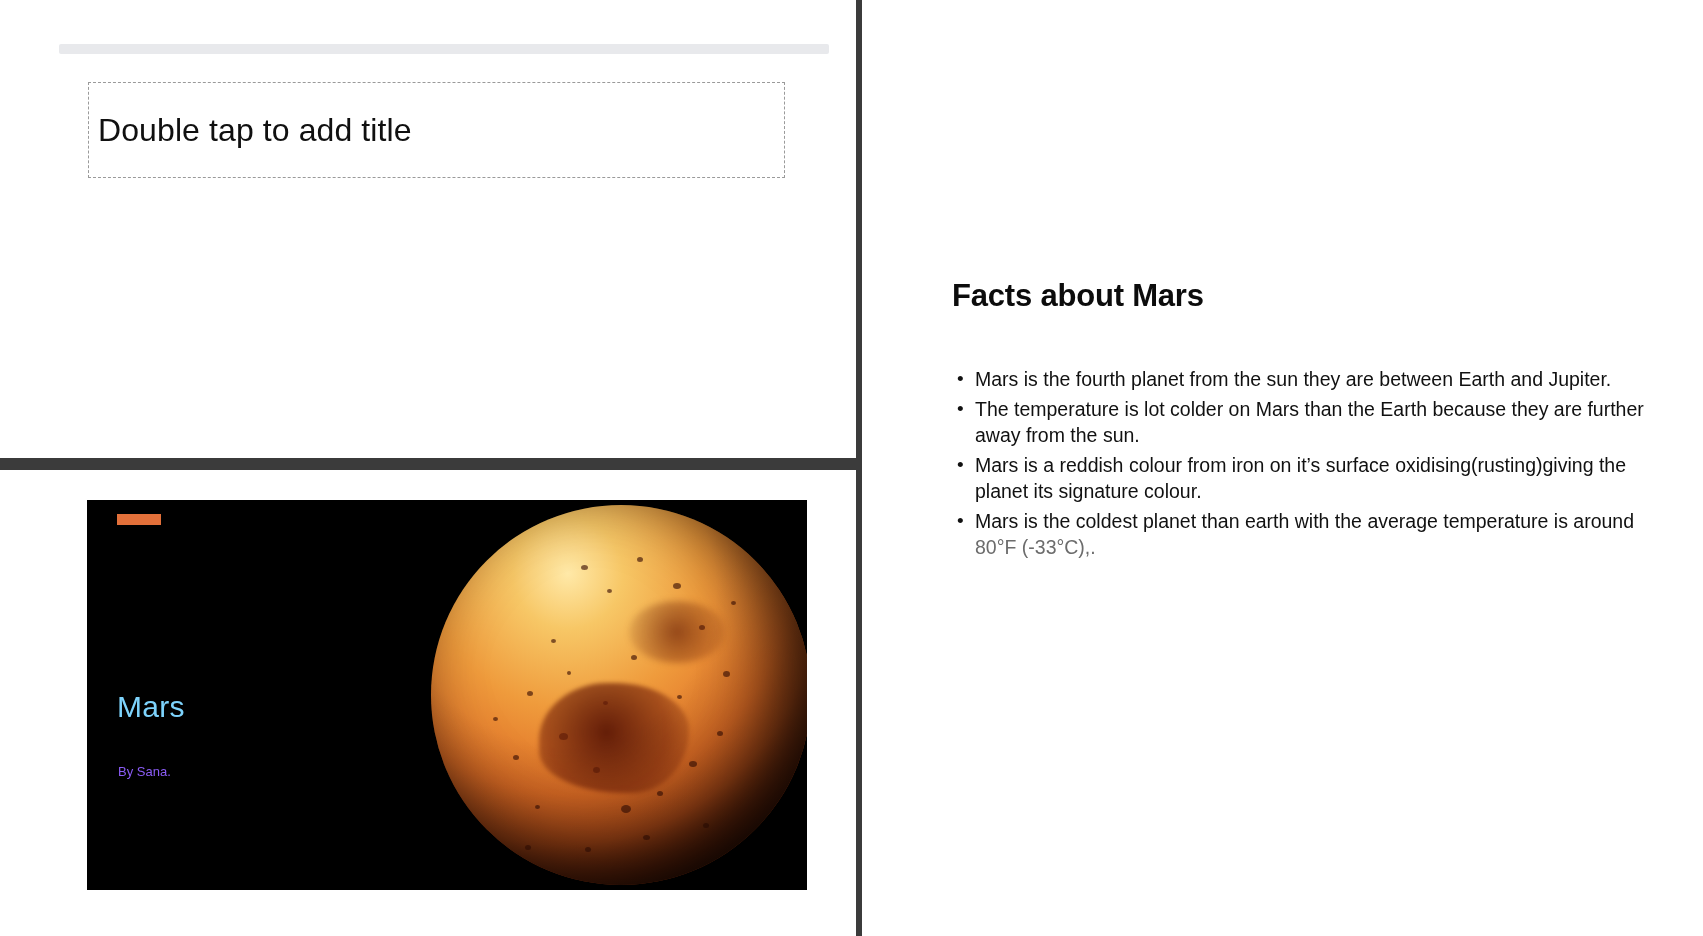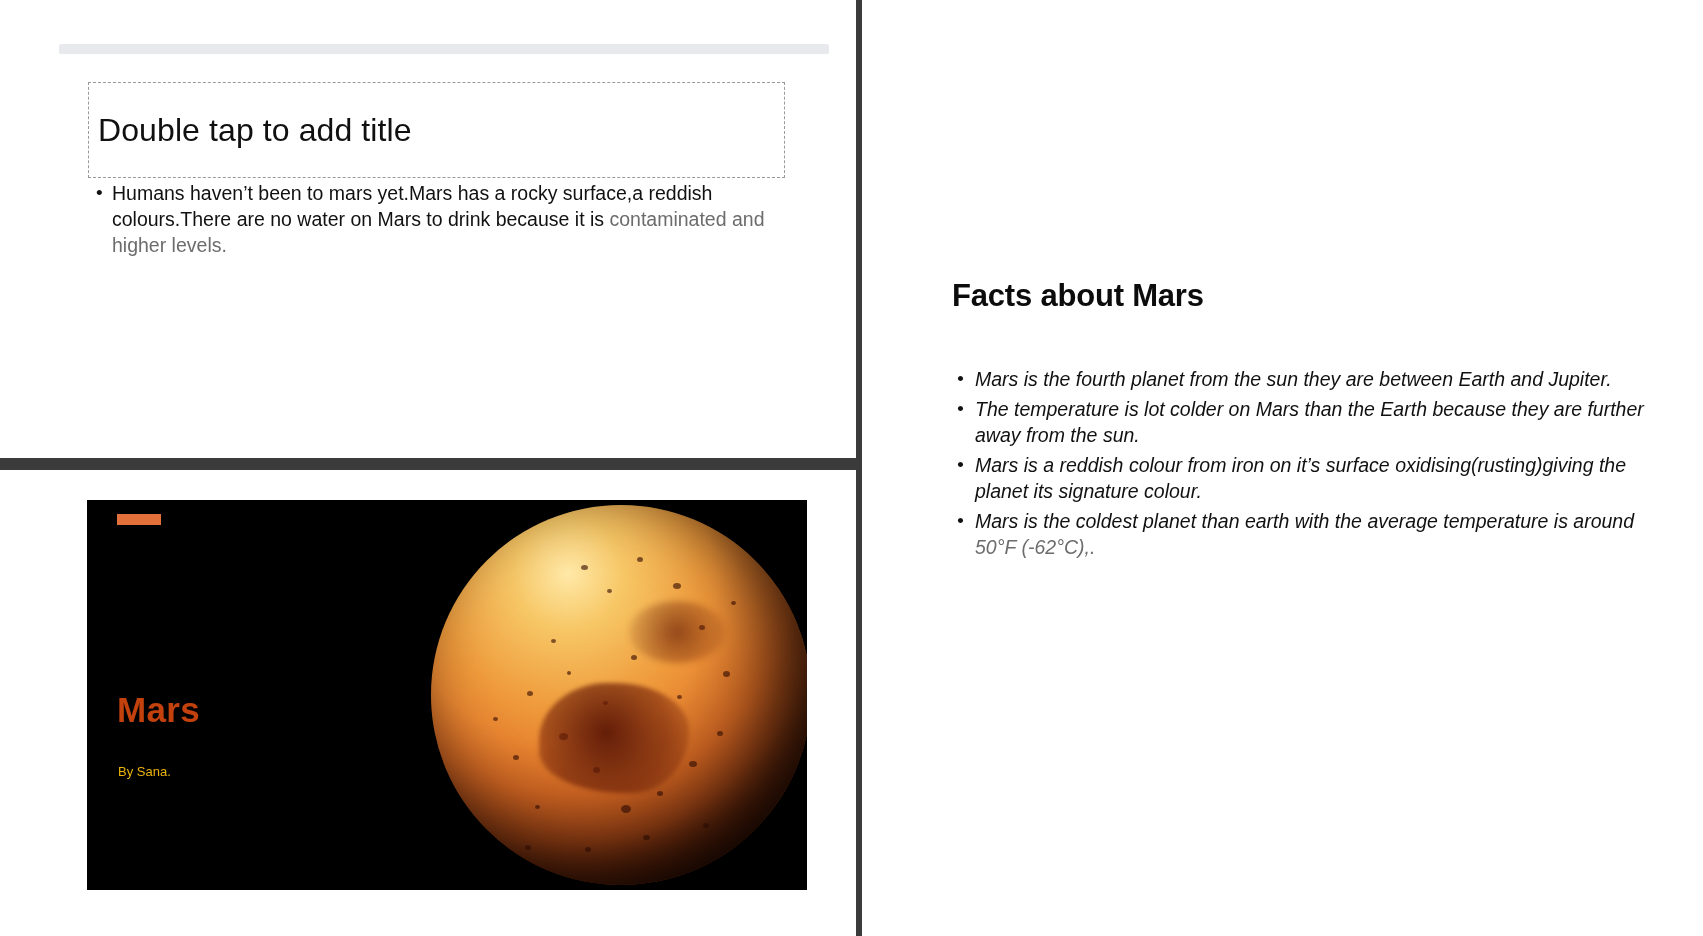--- a/index.html
+++ b/index.html
@@ -147,31 +147,30 @@
     top: 14px;
     width: 44px;
     height: 11px;
     background: #e2703a;
   }
 
   .mars-title {
     position: absolute;
     left: 30px;
     top: 190px;
-    font-size: 35px;
-    color: #c2410c;
+    font-size: 30px;
+    color: #7dd3fc;
     letter-spacing: 0.3px;
-    font-weight: bold;
   }
   .mars-byline {
     position: absolute;
     left: 31px;
     top: 264px;
     font-size: 13px;
-    color: #eab308;
+    color: #8b5cf6;
   }
 
   
   .planet-wrap {
     position: absolute;
     right: -4px;
     top: 5px;
     width: 380px;
     height: 380px;
   }
@@ -252,21 +251,20 @@
   .facts-list {
     position: absolute;
     left: 92px;
     top: 366px;
     width: 720px;
   }
   .facts-list ul {
     margin: 0;
     padding: 0;
     list-style: none;
-    font-style: italic;
   }
   .facts-list li {
     position: relative;
     padding-left: 21px;
     font-size: 19.5px;
     line-height: 26px;
     color: #111111;
     margin-bottom: 4px;
   }
   .facts-list li::before {
@@ -285,25 +283,20 @@
 
   <div class="left-pane">
 
     <div class="slide-one">
       <div class="slide-one-topbar"></div>
 
       <div class="title-placeholder">
         <span class="title-placeholder-text">Double tap to add title</span>
       </div>
 
-      <div class="body-bullets">
-        <ul>
-          <li><span>Humans haven’t been to mars yet.Mars has a rocky surface,a reddish colours.There are no water on Mars to drink because it is </span><span class="muted-tail">contaminated and higher levels.</span></li>
-        </ul>
-      </div>
     </div>
 
     <div class="divider-horizontal"></div>
 
     <div class="slide-two">
       <div class="mars-slide">
 
         <div class="accent-bar"></div>
 
         <div class="planet-wrap">
@@ -350,18 +343,18 @@
   </div>
 
   <div class="right-pane">
     <div class="facts-heading">Facts about Mars</div>
 
     <div class="facts-list">
       <ul>
         <li><span>Mars is the fourth planet from the sun they are between Earth and Jupiter.</span><span class="muted-tail"></span></li>
         <li><span>The temperature is lot colder on Mars than the Earth because they are further away from the sun.</span><span class="muted-tail"></span></li>
         <li><span>Mars is a reddish colour from iron on it’s surface oxidising(rusting)giving the planet its signature colour.</span><span class="muted-tail"></span></li>
-        <li><span>Mars is the coldest planet than earth with the average temperature is around </span><span class="muted-tail">50°F (-62°C),.</span></li>
+        <li><span>Mars is the coldest planet than earth with the average temperature is around </span><span class="muted-tail">80°F (-33°C),.</span></li>
       </ul>
     </div>
   </div>
 
 </div>
 
 </body></html>

